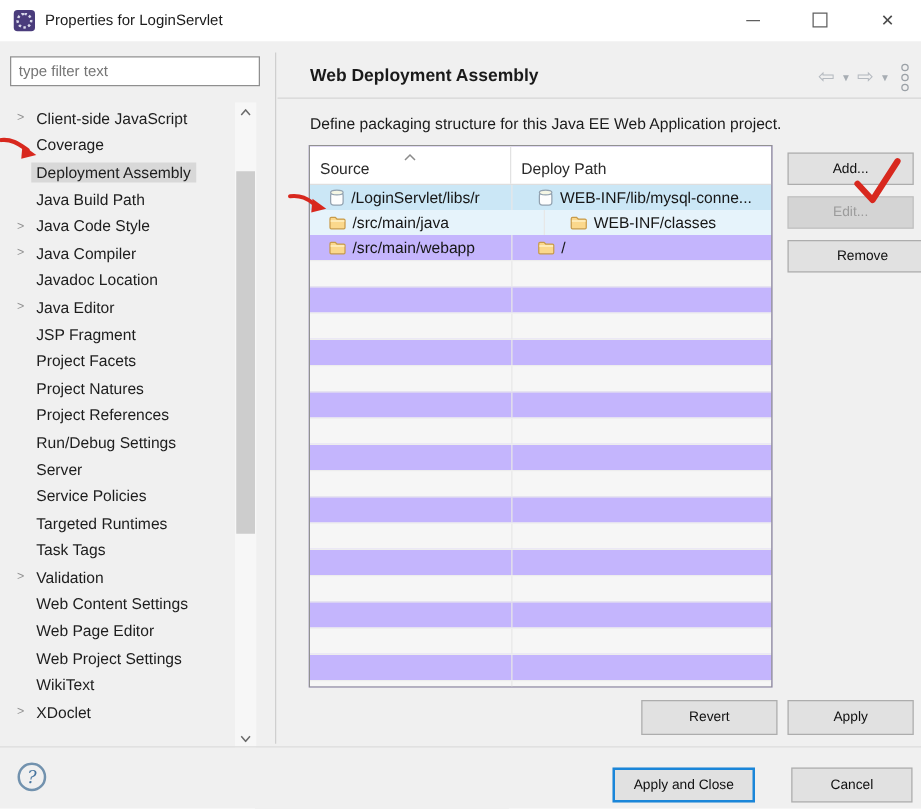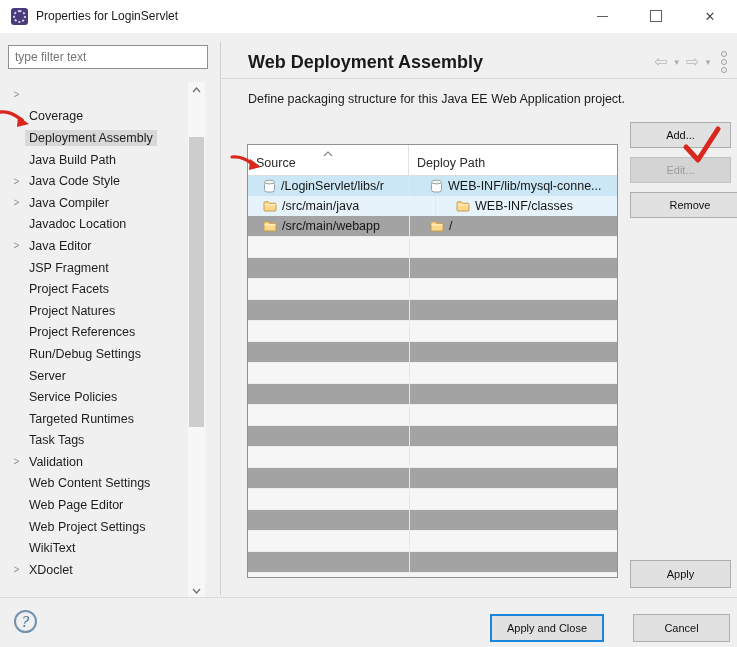--- a/index.html
+++ b/index.html
@@ -23,31 +23,31 @@
   .tree-item{height:21.6px;display:flex;align-items:center;font-size:12.5px;color:#1d1d1d;cursor:default;}
   .chev{width:17px;text-align:center;color:#8f8f8f;font-size:10px;flex:none;}
   .tlabel{padding:1px 4px;white-space:nowrap;}
   .tree-item.selected .tlabel{background:#d8d8d8;}
   .vscroll{position:absolute;left:188px;top:82px;width:17px;height:516px;background:#f7f7f7;}
   .vthumb{position:absolute;left:1px;right:1px;top:55px;height:290px;background:#cdcdcd;}
   .varrow{position:absolute;left:0;width:17px;height:15px;display:flex;align-items:center;justify-content:center;}
   .varrow.up{top:0;} .varrow.down{bottom:0;}
   .panel-divider{position:absolute;left:220px;top:42px;width:1px;height:553px;background:#cfcfcf;}
   
-  .panel-title{position:absolute;left:248px;top:52px;font-size:18px;font-weight:bold;color:#1a1a1a;}
+  .panel-title{position:absolute;left:248px;top:52px;font-size:14px;font-weight:bold;color:#1a1a1a;}
   .nav-icons{position:absolute;right:10px;top:51px;display:flex;align-items:center;gap:5px;color:#b5bac0;}
   .nav-arrow{font-size:16px;line-height:1;}
   .nav-drop{font-size:8px;color:#a7adb3;}
   .view-menu{display:flex;flex-direction:column;gap:2px;margin-left:4px;}
   .view-menu i{width:4px;height:4px;border:1px solid #9aa0a6;border-radius:50%;display:block;}
   .header-line{position:absolute;left:222px;right:0;top:78px;height:1px;background:#d5d5d5;}
   .description{position:absolute;left:248px;top:92px;font-size:12.5px;color:#1b1b1b;}
   
-  .table{position:absolute;left:247px;top:116px;width:371px;height:434px;background:#a3a3a3;
-    border:1px solid #919191;box-sizing:border-box;overflow:hidden;margin-top:28px;}
+  .table{position:absolute;left:247px;top:116px;width:371px;height:434px;background:#c4b5fd;
+    border:1px solid #919191;box-sizing:border-box;overflow:hidden;}
   .thead{height:30px;display:flex;border-bottom:1px solid #dedede;position:relative;background:#fff;}
   .th{position:relative;font-size:12.5px;color:#2a2a2a;}
   .th1{width:161px;border-right:1px solid #e2e2e2;box-sizing:border-box;}
   .th2{flex:1;}
   .th-label{position:absolute;left:8px;top:11px;}
   .sort-ind{position:absolute;left:50%;top:1px;transform:translateX(-50%);}
   .trow{height:20px;display:flex;font-size:12.5px;color:#161616;}
   .cell{display:flex;align-items:center;height:100%;box-sizing:border-box;overflow:hidden;white-space:nowrap;}
   .c1{width:161px;padding-left:15px;}
   .c2{flex:1;padding-left:20px;border-left:1px solid #e7e7e7;}
@@ -90,20 +90,21 @@
       </div>
     <div class="winbtn wb-close">
         <span class="glyph-close">✕</span>
       </div>
   </div>
 
   <input class="filter" placeholder="type filter text" style="">
   <div class="tree" id="tree">
       <div class="tree-item">
         <span class="chev">&gt;</span>
+        <span class="tlabel">Client-side JavaScript</span>
       </div>
       <div class="tree-item">
         <span class="chev"></span>
         <span class="tlabel">Coverage</span>
       </div>
       <div class="tree-item selected">
         <span class="chev"></span>
         <span class="tlabel">Deployment Assembly</span>
       </div>
       <div class="tree-item">
@@ -431,20 +432,21 @@
             <span></span>
           </div>
         </div>
       </div>
   </div>
 
   <div class="btn btn-add">Add...</div>
   <div class="btn btn-edit">Edit...</div>
   <div class="btn btn-remove">Remove</div>
 
+  <div class="btn btn-revert">Revert</div>
   <div class="btn btn-apply">Apply</div>
   <div class="bottom-sep"></div>
   <div class="help-btn">?</div>
   <div class="btn btn-apply-close">Apply and Close</div>
   <div class="btn btn-cancel">Cancel</div>
 
   <svg class="overlay">
     <g>
       <path d="M1 112 C 10 111 16 116 22 120" fill="none" stroke="#d8281e" stroke-width="3.4" stroke-linecap="round"></path>
       <polygon points="29,124 18,116 17,127" fill="#d8281e"></polygon>

